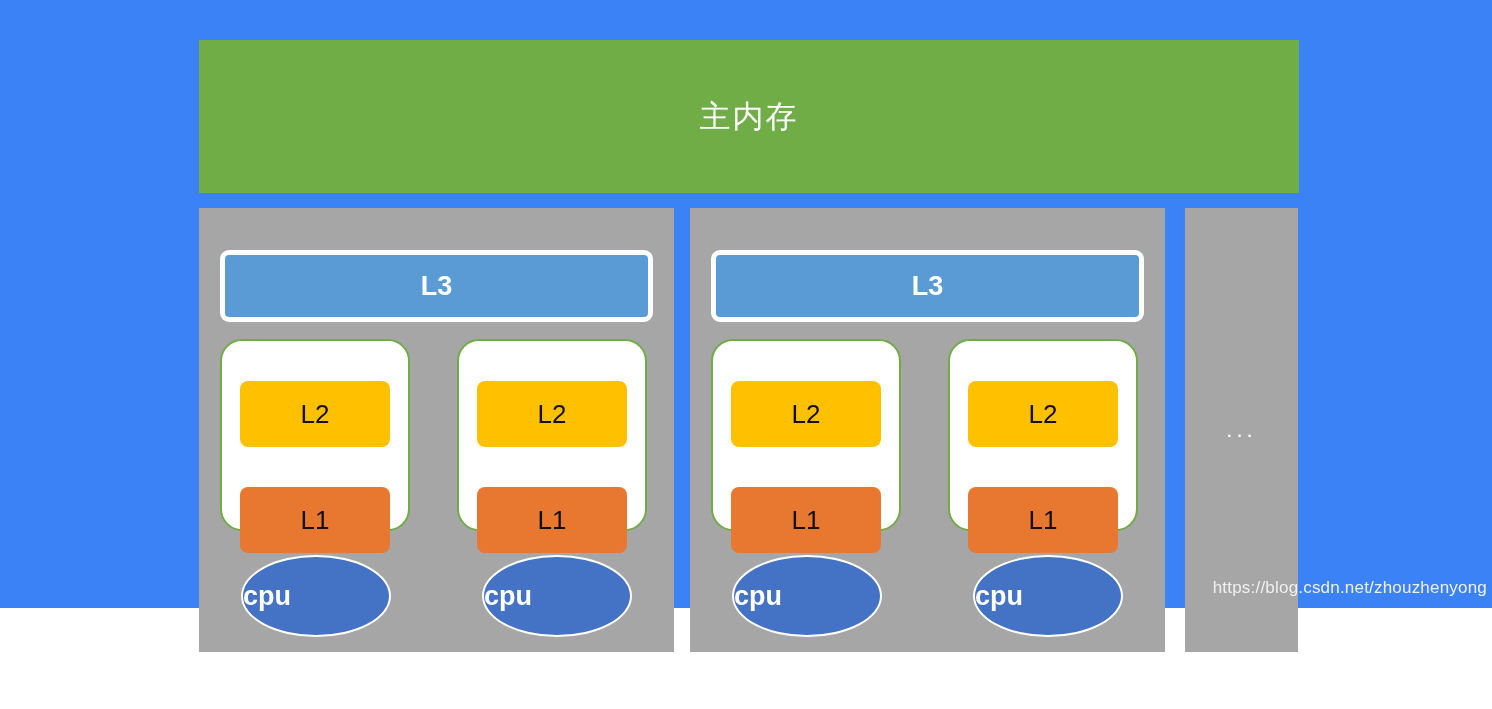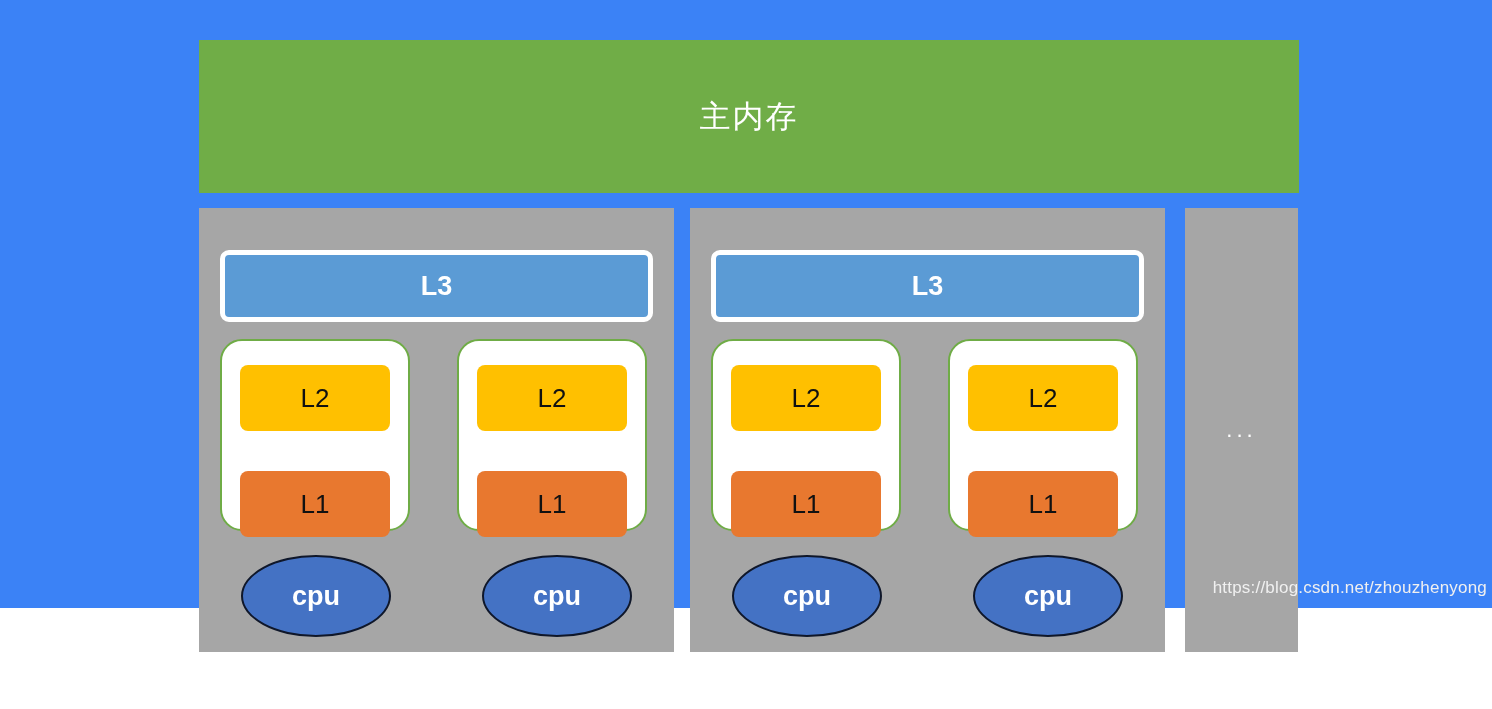--- a/index.html
+++ b/index.html
@@ -92,21 +92,21 @@
   
   .core {
     position: absolute;
     top: 131px;
     width: 190px;
     height: 192px;
     box-sizing: border-box;
     background: #ffffff;
     border: 2px solid #6FAC46;
     border-radius: 22px;
-    padding: 24px 18px;
+    padding: 40px 18px;
   }
   .core-1 { left: 21px; }
   .core-2 { left: 258px; }
 
   .cache {
     box-sizing: border-box;
     width: 100%;
     height: 66px;
     border-radius: 8px;
     display: flex;
@@ -128,25 +128,25 @@
   }
 
   
   .cpu {
     position: absolute;
     top: 347px;
     width: 150px;
     height: 82px;
     box-sizing: border-box;
     background: #4472C4;
-    border: 2px solid #0f172a;
+    border: 2px solid #ffffff;
     border-radius: 50%;
     display: flex;
     align-items: center;
-    justify-content: center;
+    justify-content: flex-start;
   }
   .cpu-1 { left: 42px; }
   .cpu-2 { left: 283px; }
   .cpu-label {
     color: #ffffff;
     font-size: 27px;
     font-weight: bold;
   }
 
   

